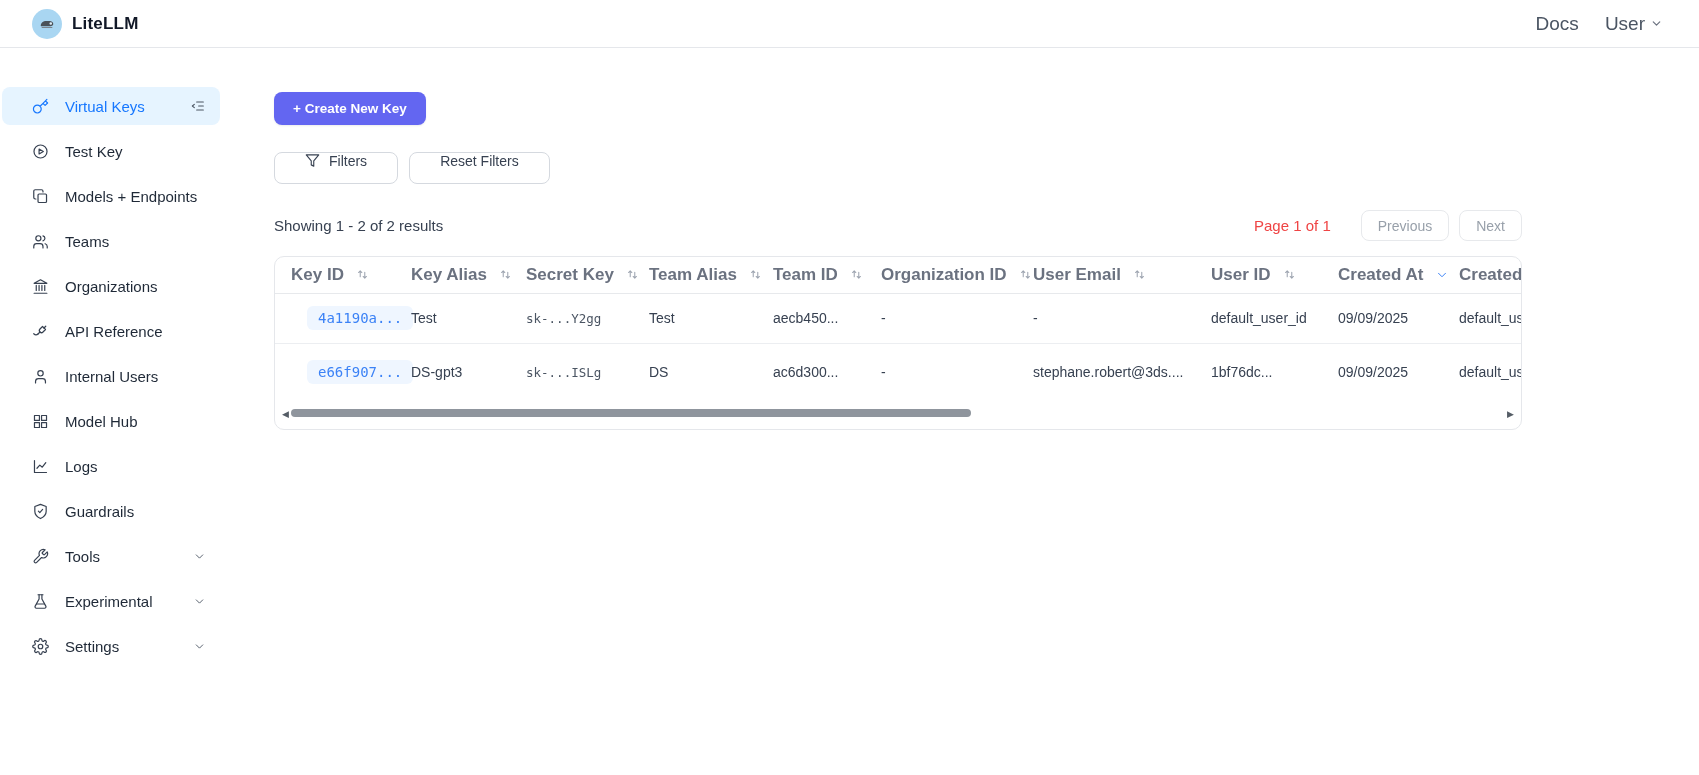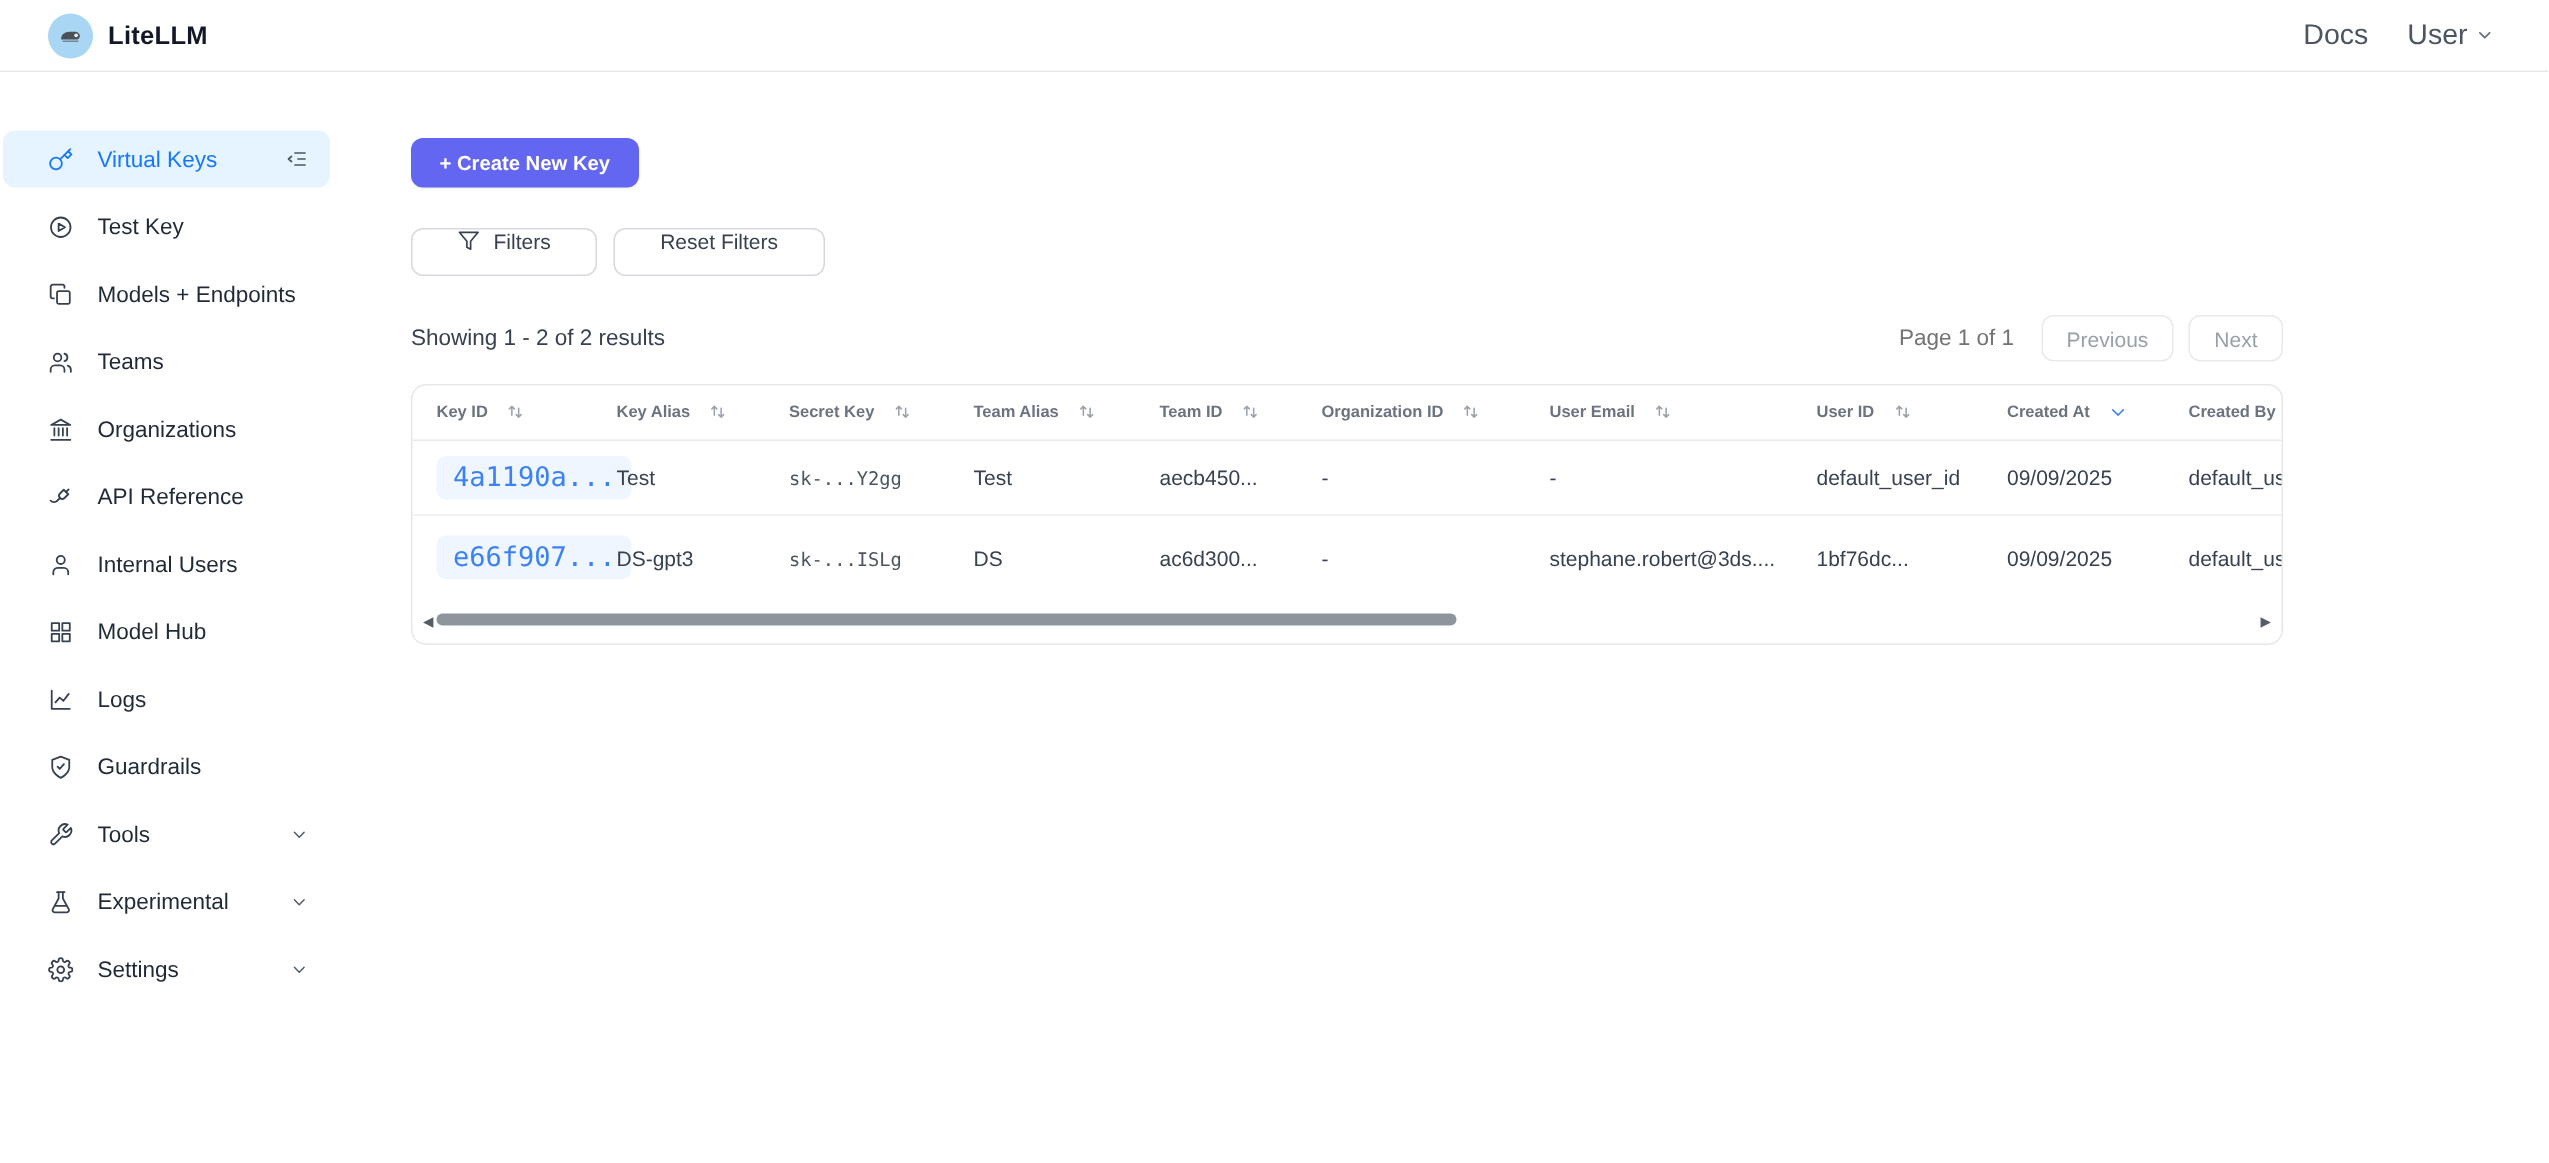--- a/index.html
+++ b/index.html
@@ -36,38 +36,38 @@
     border-radius:8px; cursor:pointer; box-shadow:0 1px 2px rgba(0,0,0,.08); }
   .filter-row { margin-top:27px; display:flex; gap:11px; }
   .btn-light { display:inline-flex; align-items:flex-start; gap:9px; height:32px; padding:0 30px;
     background:#fff; border:1px solid #d5d9df; border-radius:8px; font-size:14px;
     color:#374151; font-weight:500; cursor:pointer; }
   .btn-light .f-icon { display:inline-flex; color:#374151; }
 
   .results-row { margin-top:26px; width:1248px; display:flex; align-items:center; justify-content:space-between; }
   .showing { font-size:15px; color:#374151; }
   .pager { display:flex; align-items:center; gap:10px; }
-  .page-info { font-size:15px; color:#737373; margin-right:8px; }
+  .page-info { font-size:15px; color:#ef4444; margin-right:20px; }
   .btn-pager { height:31px; padding:0 16px; background:#fff; border:1px solid #e7e9ec;
     border-radius:8px; font-size:14px; color:#98a0aa; cursor:default; }
 
   
   .card { margin-top:15px; width:1248px; border:1px solid #e5e7eb; border-radius:10px;
     overflow:hidden; background:#fff; }
   .tbl { width:1310px; border-collapse:collapse; table-layout:fixed; }
-  .tbl th { height:36px; text-align:center; font-size:11px; font-weight:600; color:#6b7280;
+  .tbl th { height:36px; text-align:center; font-size:17px; font-weight:600; color:#6b7280;
     padding:0 0 0 16px; border-bottom:1px solid #e7e9ec; white-space:nowrap; cursor:pointer; }
   .th-inner { display:flex; align-items:center; gap:12px; }
   .sort-ic { display:inline-flex; color:#9ca3af; }
   .sort-desc { display:inline-flex; color:#3b82f6; }
   .tbl td { height:50px; padding:0 0 0 16px; font-size:14px; color:#374151; white-space:nowrap;
     border-bottom:1px solid #eceef1; vertical-align:middle; }
   .tbl tr:last-child td { border-bottom:none; height:57px; }
   .key-badge { display:inline-block; padding:4px 11px; background:#eff6ff; border-radius:6px;
-    color:#3b82f6; font-family:"DejaVu Sans Mono", monospace; font-size:18px; cursor:pointer; }
+    color:#3b82f6; font-family:"DejaVu Sans Mono", monospace; font-size:14px; cursor:pointer;margin-left:16px; }
   .mono { font-family:"DejaVu Sans Mono", monospace; font-size:12.5px; color:#4b5563; }
 
   
   .hscroll { position:relative; height:29px; }
   .hs-arrow { position:absolute; top:8px; font-size:9px; color:#555d66; line-height:12px; cursor:pointer; }
   .hs-left { left:7px; } .hs-right { right:7px; }
   .hs-thumb { position:absolute; top:9px; left:16px; width:680px; height:8px;
     background:#8f959d; border-radius:4px; cursor:grab; }
 </style>
 </head>

